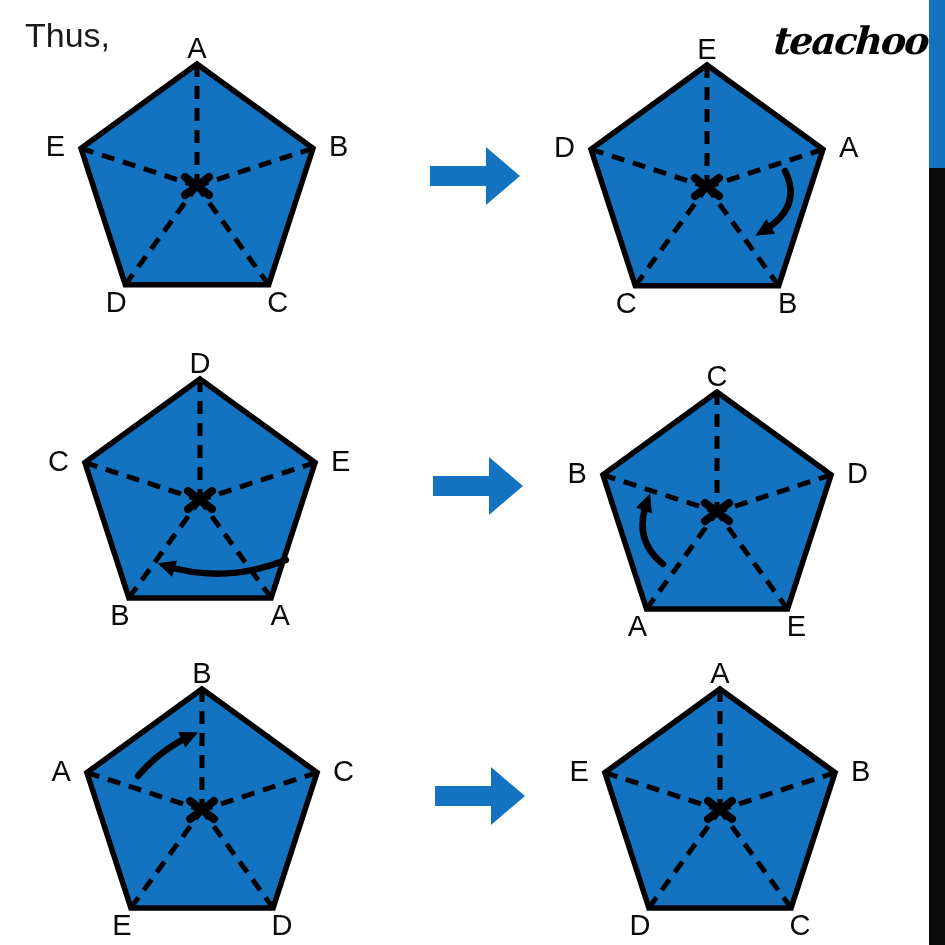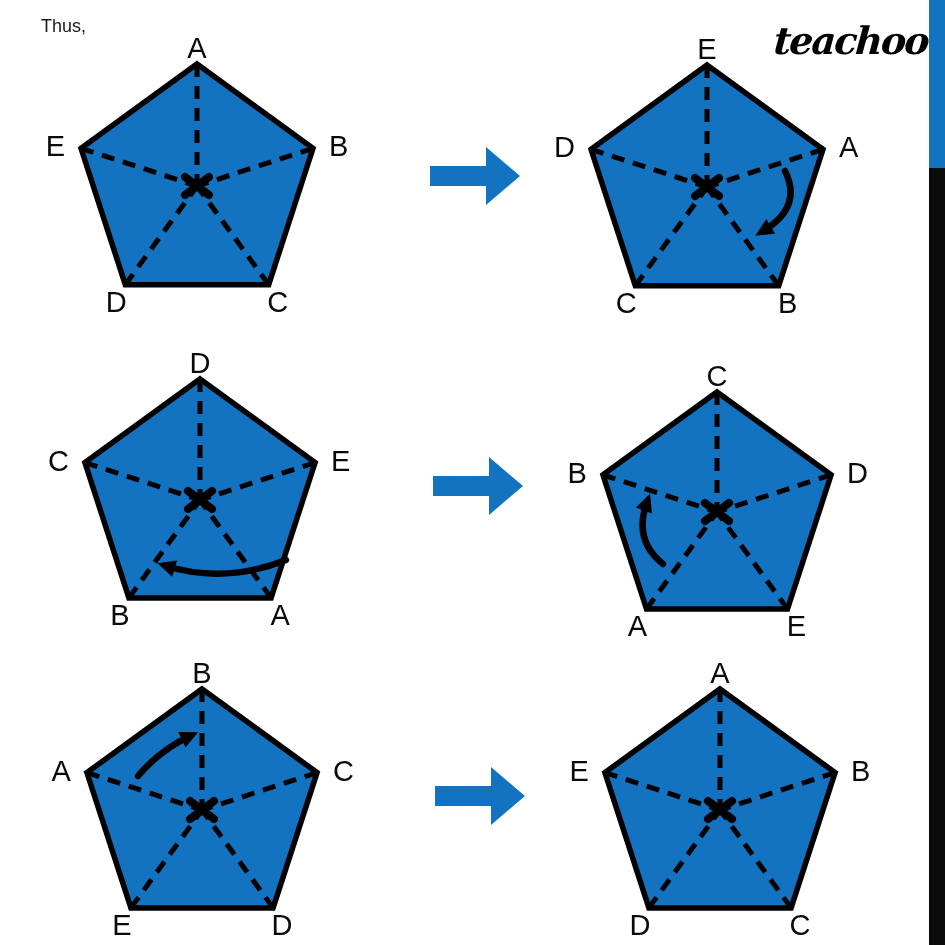--- a/index.html
+++ b/index.html
@@ -1,18 +1,18 @@
 <!DOCTYPE html>
 <html><head>
 <meta charset="utf-8">
 <style>
   html,body{margin:0;padding:0;background:#ffffff;}
   .canvas{position:relative;width:945px;height:945px;background:#ffffff;overflow:hidden;
           font-family:"Liberation Sans",sans-serif;}
-  .thus{position:absolute;left:41px;top:16px;font-size:18px;color:#1a1a1a;}
+  .thus{position:absolute;left:25px;top:16px;font-size:34px;color:#1a1a1a;}
   .brand{position:absolute;left:774px;top:18px;font-family:"DejaVu Serif",serif;
          font-style:italic;font-weight:bold;font-size:38px;color:#000;
          letter-spacing:-2px;transform:skewX(-4deg);}
   .sidebar-blue{position:absolute;width:16px;}
   .sidebar-black{position:absolute;width:16px;}
   #diagram{position:absolute;left:0;top:0;}
   svg text{font-family:"Liberation Sans",sans-serif;font-size:29px;fill:#0a0a0a;}
 </style>
 </head>
 <body>

